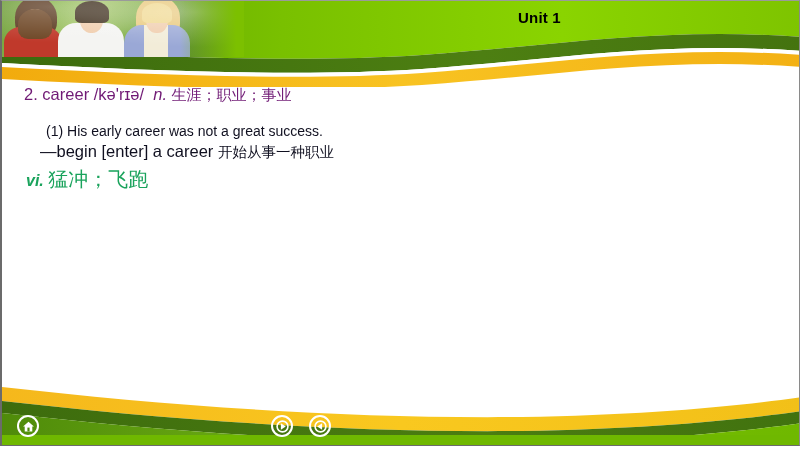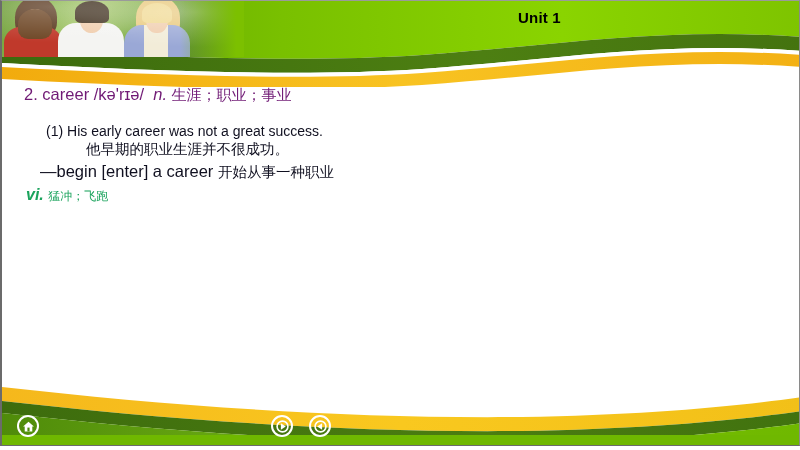--- a/index.html
+++ b/index.html
@@ -138,21 +138,21 @@
   }
   .phrase .cn-inline { font-size: 14.5px; }
 
   .pos-line {
     font-size: 16px;
     color: #1aa35c;
     margin-top: 4px;
     margin-left: 2px;
   }
   .pos-line .pos-ital { font-style: italic; font-weight: bold; }
-  .pos-line .cn { font-size: 12px; }
+  .pos-line .cn { font-size: 20px; }
 
   
   .footer-wrap {
     position: absolute;
     left: 0;
     bottom: 0;
     width: 800px;
     height: 80px;
     overflow: hidden;
   }
@@ -238,21 +238,20 @@
       <span>/kə'rɪə/</span>
       &nbsp;<span class="pos">n.</span>
       <span class="cn">生涯；职业；事业</span>
     </div>
 
 
     <div class="line ex">
       <span>(1)</span>
       <span>His early career was not a great success.</span>
     </div>
-    <div class="line cn-trans">他早期的职业生涯并不很成功。</div>
 
 
     <div class="line phrase">
       <span>—</span><span>begin [enter] a career</span>
       <span class="cn-inline">开始从事一种职业</span>
     </div>
 
     <div class="line pos-line">
       <span class="pos-ital">vi.</span>
       <span class="cn">猛冲；飞跑</span>

